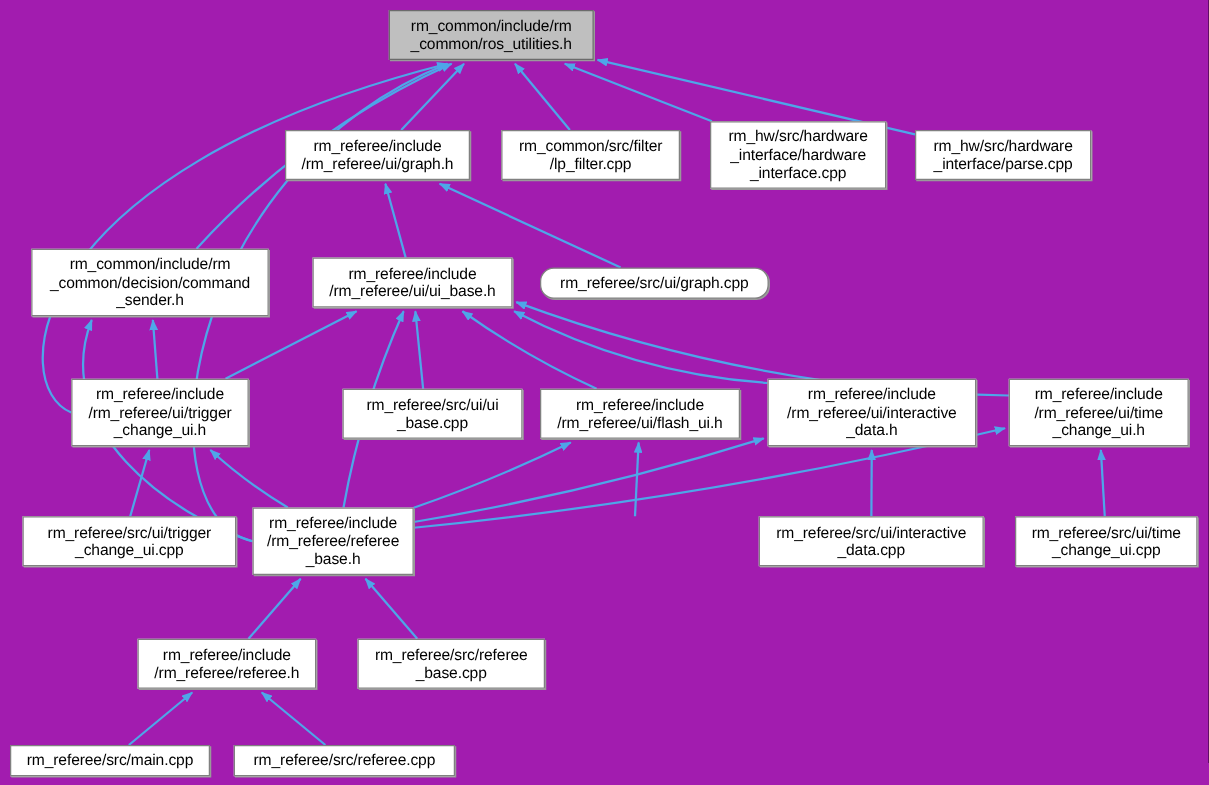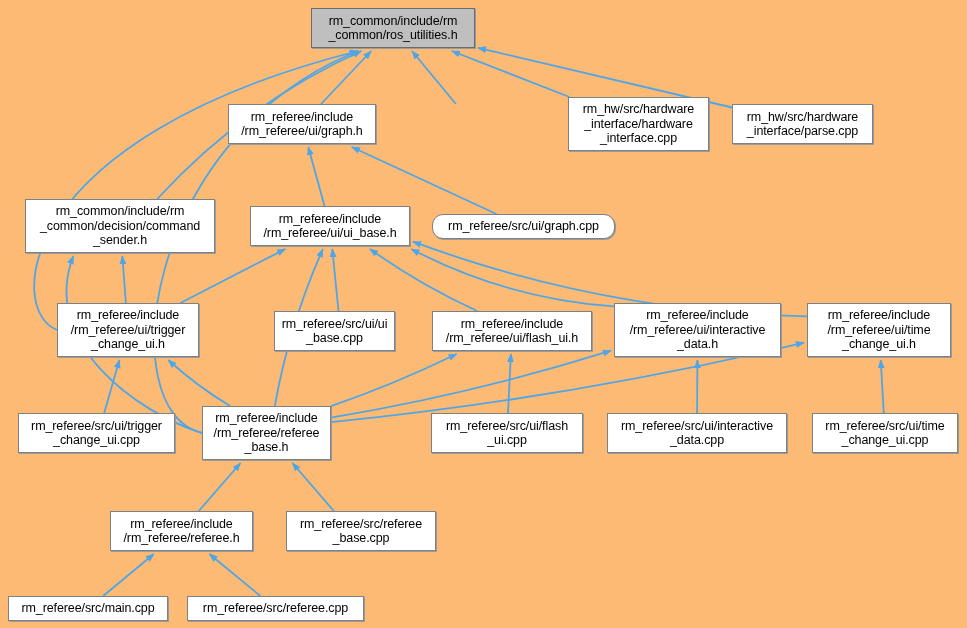--- a/index.html
+++ b/index.html
@@ -5,21 +5,21 @@
 <style>
   html, body {
     margin: 0;
     padding: 0;
     background: #000000;
   }
   #graph-root {
     position: relative;
     width: 967px;
     height: 628px;
-    background: #fdba74;
+    background: #a21caf;
     overflow: hidden;
     font-family: "Liberation Sans", "DejaVu Sans", sans-serif;
   }
   #edge-layer {
     position: absolute;
     left: 0;
     top: 0;
     width: 967px;
     height: 628px;
   }
@@ -95,51 +95,51 @@
         <path d="M333.8,511.0 Q313.1,487.0 292.4,463.0" fill="none" stroke="#4ea6e8" stroke-width="1.8" marker-end="url(#arrowhead)"></path>
         <path d="M103.1,596.0 Q128.4,575.0 153.8,554.0" fill="none" stroke="#4ea6e8" stroke-width="1.8" marker-end="url(#arrowhead)"></path>
         <path d="M260.3,596.0 Q234.9,575.0 209.4,554.0" fill="none" stroke="#4ea6e8" stroke-width="1.8" marker-end="url(#arrowhead)"></path>
       </g>
   </svg>
   <div id="node-layer">
       <div class="gnode root" style="left: 311px; top: 8px; width: 164px; height: 40px;"><span class="lbl">rm_common/include/rm
 _common/ros_utilities.h</span></div>
       <div class="gnode" style="left: 228px; top: 104px; width: 148px; height: 40px;"><span class="lbl">rm_referee/include
 /rm_referee/ui/graph.h</span></div>
+      <div class="gnode" style="left: 401px; top: 104px; width: 143px; height: 40px;"><span class="lbl">rm_common/src/filter
+/lp_filter.cpp</span></div>
       <div class="gnode" style="left: 568px; top: 97px; width: 141px; height: 54px;"><span class="lbl">rm_hw/src/hardware
 _interface/hardware
 _interface.cpp</span></div>
       <div class="gnode" style="left: 732px; top: 104px; width: 141px; height: 40px;"><span class="lbl">rm_hw/src/hardware
 _interface/parse.cpp</span></div>
       <div class="gnode" style="left: 25px; top: 199px; width: 190px; height: 54px;"><span class="lbl">rm_common/include/rm
 _common/decision/command
 _sender.h</span></div>
       <div class="gnode" style="left: 250px; top: 206px; width: 160px; height: 40px;"><span class="lbl">rm_referee/include
 /rm_referee/ui/ui_base.h</span></div>
       <div class="gnode" style="left: 432px; top: 214px; width: 183px; height: 25px; border-radius: 11px;"><span class="lbl">rm_referee/src/ui/graph.cpp</span></div>
       <div class="gnode" style="left: 57px; top: 303px; width: 142px; height: 54px;"><span class="lbl">rm_referee/include
 /rm_referee/ui/trigger
 _change_ui.h</span></div>
-      <div class="gnode" style="left: 274px; top: 311px; width: 121px; height: 40px;"><span class="lbl">rm_referee/src/ui/ui
+      <div class="gnode" style="left: 274px; top: 311px; width: 144px; height: 40px;"><span class="lbl">rm_referee/src/ui/ui
 _base.cpp</span></div>
       <div class="gnode" style="left: 432px; top: 311px; width: 160px; height: 40px;"><span class="lbl">rm_referee/include
 /rm_referee/ui/flash_ui.h</span></div>
       <div class="gnode" style="left: 614px; top: 303px; width: 167px; height: 54px;"><span class="lbl">rm_referee/include
 /rm_referee/ui/interactive
 _data.h</span></div>
       <div class="gnode" style="left: 807px; top: 303px; width: 144px; height: 54px;"><span class="lbl">rm_referee/include
 /rm_referee/ui/time
 _change_ui.h</span></div>
-      <div class="gnode" style="left: 18px; top: 413px; width: 157px; height: 40px;"><span class="lbl">rm_referee/src/ui/trigger
+      <div class="gnode" style="left: 18px; top: 413px; width: 171px; height: 40px;"><span class="lbl">rm_referee/src/ui/trigger
 _change_ui.cpp</span></div>
       <div class="gnode" style="left: 202px; top: 406px; width: 129px; height: 54px;"><span class="lbl">rm_referee/include
 /rm_referee/referee
 _base.h</span></div>
-      <div class="gnode" style="left: 431px; top: 413px; width: 152px; height: 40px;"><span class="lbl">rm_referee/src/ui/flash
-_ui.cpp</span></div>
       <div class="gnode" style="left: 607px; top: 413px; width: 180px; height: 40px;"><span class="lbl">rm_referee/src/ui/interactive
 _data.cpp</span></div>
       <div class="gnode" style="left: 812px; top: 413px; width: 146px; height: 40px; justify-content: center;"><span class="lbl">rm_referee/src/ui/time
 _change_ui.cpp</span></div>
       <div class="gnode" style="left: 110px; top: 511px; width: 143px; height: 40px;"><span class="lbl">rm_referee/include
 /rm_referee/referee.h</span></div>
       <div class="gnode" style="left: 276px; top: 511px; width: 150px; height: 40px; margin-left: 10px;"><span class="lbl">rm_referee/src/referee
 _base.cpp</span></div>
       <div class="gnode" style="left: 8px; top: 596px; width: 160px; height: 25px;"><span class="lbl">rm_referee/src/main.cpp</span></div>
       <div class="gnode" style="left: 187px; top: 596px; width: 177px; height: 25px;"><span class="lbl">rm_referee/src/referee.cpp</span></div>

